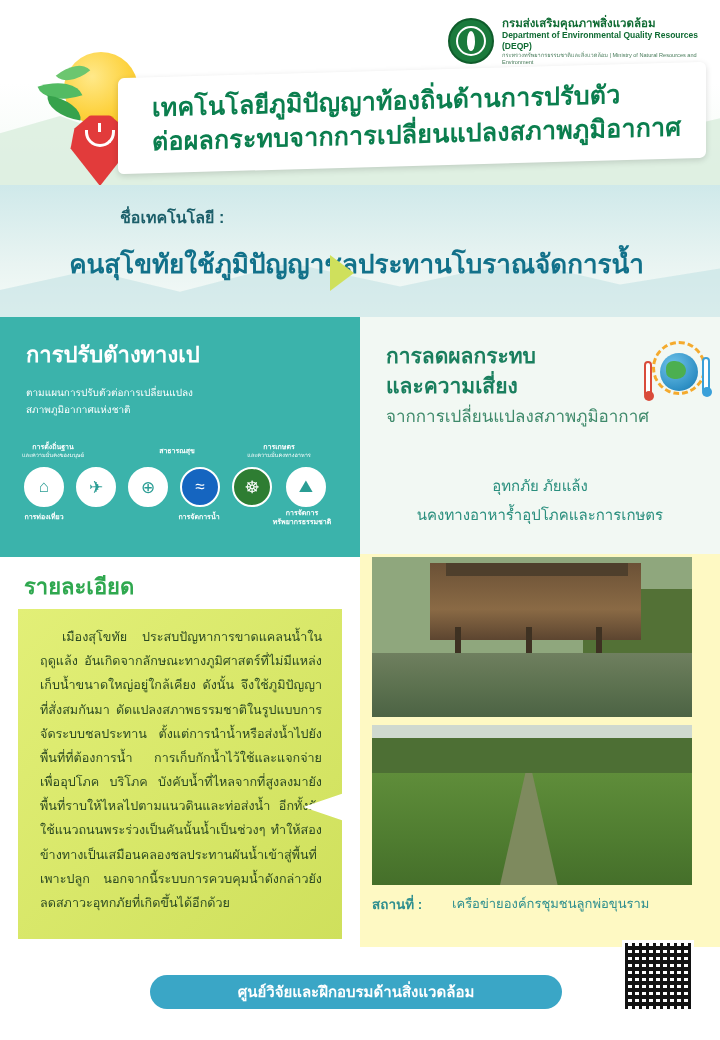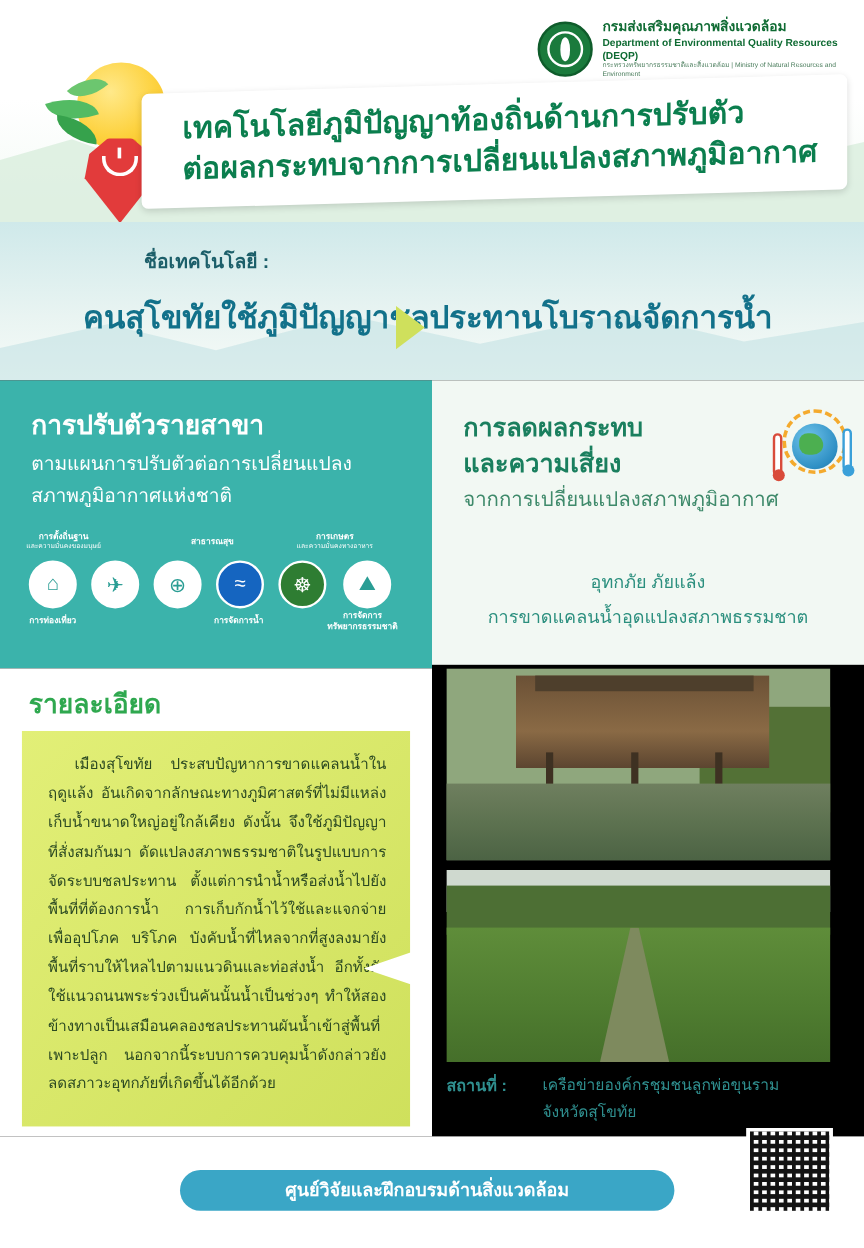--- a/index.html
+++ b/index.html
@@ -9,21 +9,21 @@
     font-family:"Liberation Sans", sans-serif;
     background:#ffffff;
     position:relative;
     overflow:hidden;
   }
 
   
   .page {
     position:relative;
     width:720px; height:1040px;
-    background:#000000;
+    background:#fef9c3;
   }
   .header {
     position:absolute; top:0; left:0; width:720px; height:185px;
     background:linear-gradient(180deg,#ffffff 0%, #ffffff 45%, #f2f9f4 100%);
     overflow:hidden;
   }
   .header-hill {
     position:absolute; bottom:0; left:0; width:720px; height:115px;
     background:#d9eddd;
     clip-path: polygon(0 100%, 0 55%, 60px 40%, 130px 62%, 210px 35%, 300px 58%, 380px 30%, 470px 55%, 560px 33%, 650px 56%, 720px 42%, 720px 100%);
@@ -128,22 +128,22 @@
   }
   .panel-right {
     position:absolute; top:317px; left:360px; width:360px; height:237px;
     background:#f2f8f3;
   }
   .pl-title {
     position:absolute; top:20px; left:26px;
     font-size:22px; font-weight:bold; color:#ffffff;
   }
   .pl-sub {
-    position:absolute; top:58px; left:26px; width:310px;
-    font-size:16px; color:#ffffff; line-height:1.65;
+    position:absolute; top:68px; left:26px; width:310px;
+    font-size:10px; color:#ffffff; line-height:1.65;
   }
   .icon-row {
     position:absolute; top:150px; left:14px; width:334px; height:80px;
   }
   .ic {
     position:absolute; width:40px; height:40px; border-radius:50%;
     background:#ffffff; border:2px solid #ffffff;
     display:flex; align-items:center; justify-content:center;
     font-size:17px; color:#2a9d94;
   }
@@ -344,21 +344,21 @@
     </div>
   </div>
 
   <div class="name-band">
     <div class="hill2"></div>
     <div class="name-label">ชื่อเทคโนโลยี :</div>
     <div class="name-value">คนสุโขทัยใช้ภูมิปัญญาชลประทานโบราณจัดการน้ำ</div>
   </div>
 
   <div class="panel-left">
-    <div class="pl-title">การปรับตัวรายสาขา</div>
+    <div class="pl-title">การปรับตัางทางเป</div>
     <div class="pl-sub" style="white-space:pre-line;">ตามแผนการปรับตัวต่อการเปลี่ยนแปลง
 สภาพภูมิอากาศแห่งชาติ</div>
 
     <div class="icon-row">
       <div class="ic-cap top" style="left:4px; top:-26px;">การตั้งถิ่นฐาน</div>
       <div class="ic-cap tiny" style="left:4px; top:-16px;">และความมั่นคงของมนุษย์</div>
       <div class="ic-cap top" style="left:128px; top:-22px;">สาธารณสุข</div>
       <div class="ic-cap top" style="left:230px; top:-26px;">การเกษตร</div>
       <div class="ic-cap tiny" style="left:230px; top:-16px;">และความมั่นคงทางอาหาร</div>
 
@@ -383,21 +383,21 @@
 
     <div class="globe-wrap">
       <div class="arrows"></div>
       <div class="globe"></div>
       <div class="thermo t1"></div>
       <div class="thermo t2"></div>
     </div>
 
     <div class="pr-items">
       <div>อุทกภัย  ภัยแล้ง</div>
-      <div>การขาดแคลนน้ำอุดแปลงสภาพธรรมชาต</div>
+      <div>นคงทางอาหาร้ำอุปโภคและการเกษตร</div>
     </div>
   </div>
 
   <div class="details-box">
     <div class="details-title">รายละเอียด</div>
     <div class="details-body">
       <div class="details-text">เมืองสุโขทัย ประสบปัญหาการขาดแคลนน้ำในฤดูแล้ง อันเกิดจากลักษณะทางภูมิศาสตร์ที่ไม่มีแหล่งเก็บน้ำขนาดใหญ่อยู่ใกล้เคียง ดังนั้น จึงใช้ภูมิปัญญาที่สั่งสมกันมา ดัดแปลงสภาพธรรมชาติในรูปแบบการจัดระบบชลประทาน ตั้งแต่การนำน้ำหรือส่งน้ำไปยังพื้นที่ที่ต้องการน้ำ การเก็บกักน้ำไว้ใช้และแจกจ่ายเพื่ออุปโภค บริโภค บังคับน้ำที่ไหลจากที่สูงลงมายังพื้นที่ราบให้ไหลไปตามแนวดินและท่อส่งน้ำ อีกทั้งยังใช้แนวถนนพระร่วงเป็นคันนั้นน้ำเป็นช่วงๆ ทำให้สองข้างทางเป็นเสมือนคลองชลประทานผันน้ำเข้าสู่พื้นที่เพาะปลูก นอกจากนี้ระบบการควบคุมน้ำดังกล่าวยังลดสภาวะอุทกภัยที่เกิดขึ้นได้อีกด้วย</div>
     </div>
   </div>
   <div class="arrow-notch"></div>
@@ -416,21 +416,20 @@
 
   <div class="photo photo2">
     <div class="ph2-sky"></div>
     <div class="ph2-tree"></div>
     <div class="ph2-field"></div>
     <div class="ph2-path"></div>
   </div>
 
   <div class="place-label">สถานที่ :</div>
   <div class="place-val1">เครือข่ายองค์กรชุมชนลูกพ่อขุนราม</div>
-  <div class="place-val2">จังหวัดสุโขทัย</div>
 
   <div class="footer-strip"></div>
   <div class="footer-bar">
     <span class="footer-text">ศูนย์วิจัยและฝึกอบรมด้านสิ่งแวดล้อม</span>
   </div>
 
   <div class="qr-box">
     <div class="qr-grid"></div>
   </div>
   <div class="qr-cap">ข้อมูลเพิ่มเติม</div>

